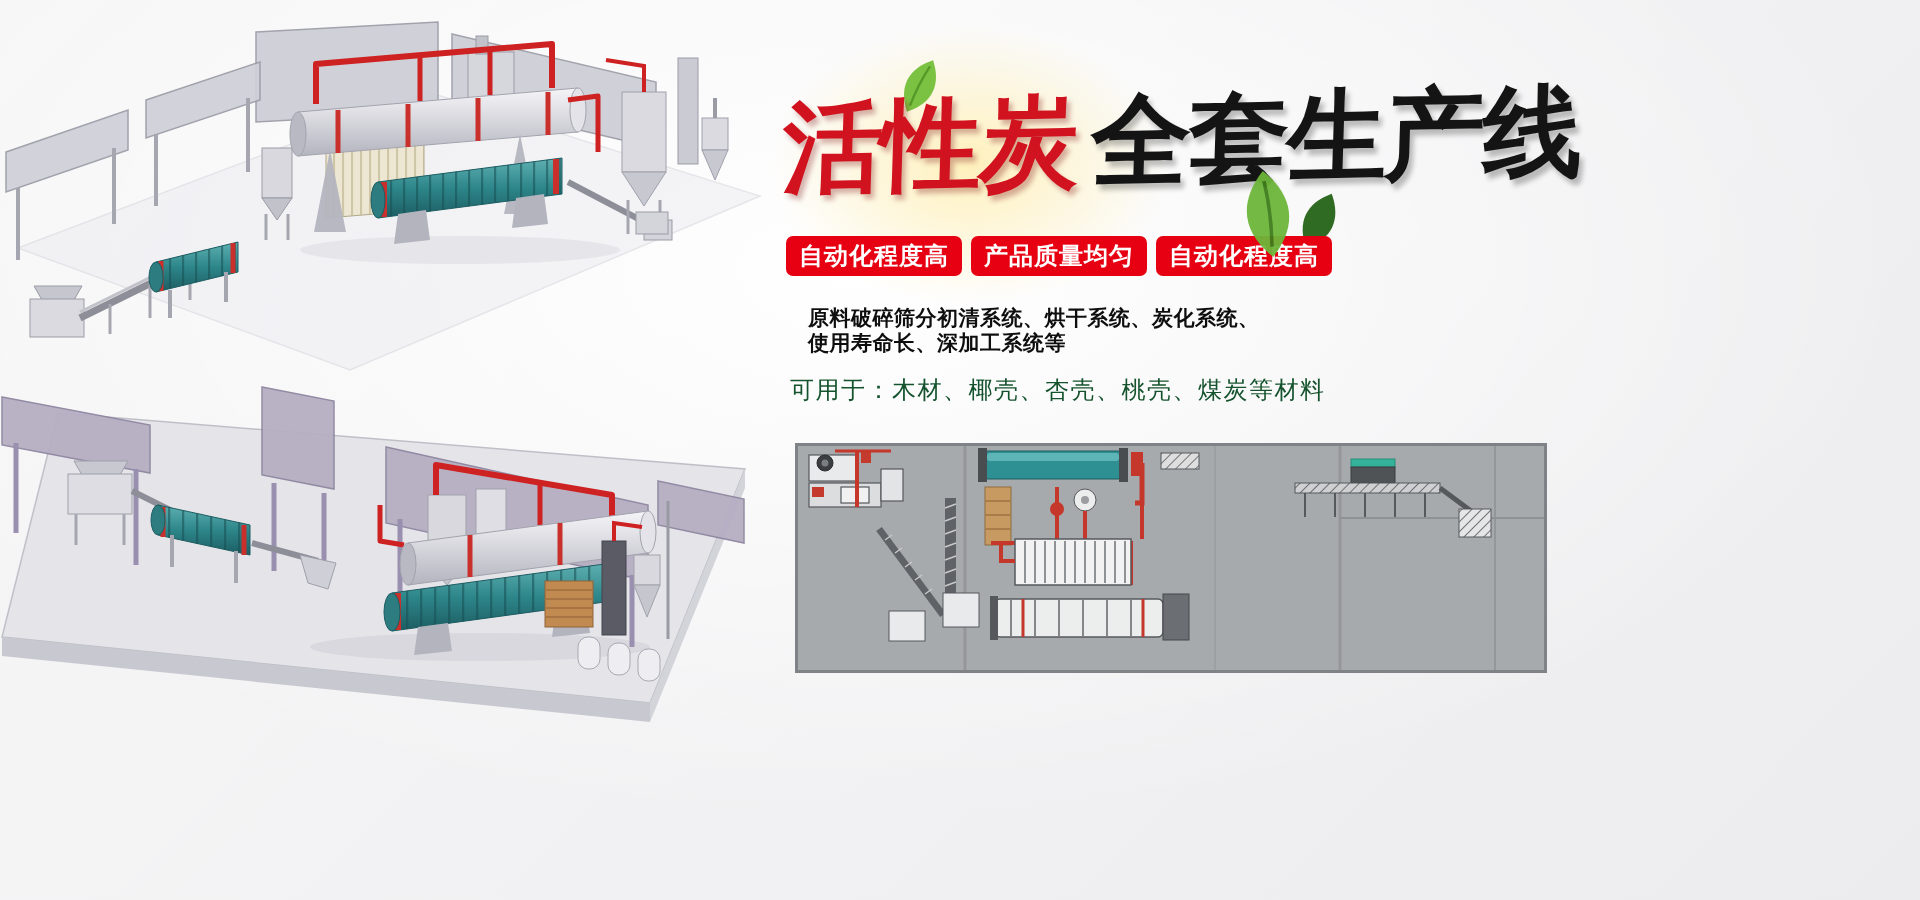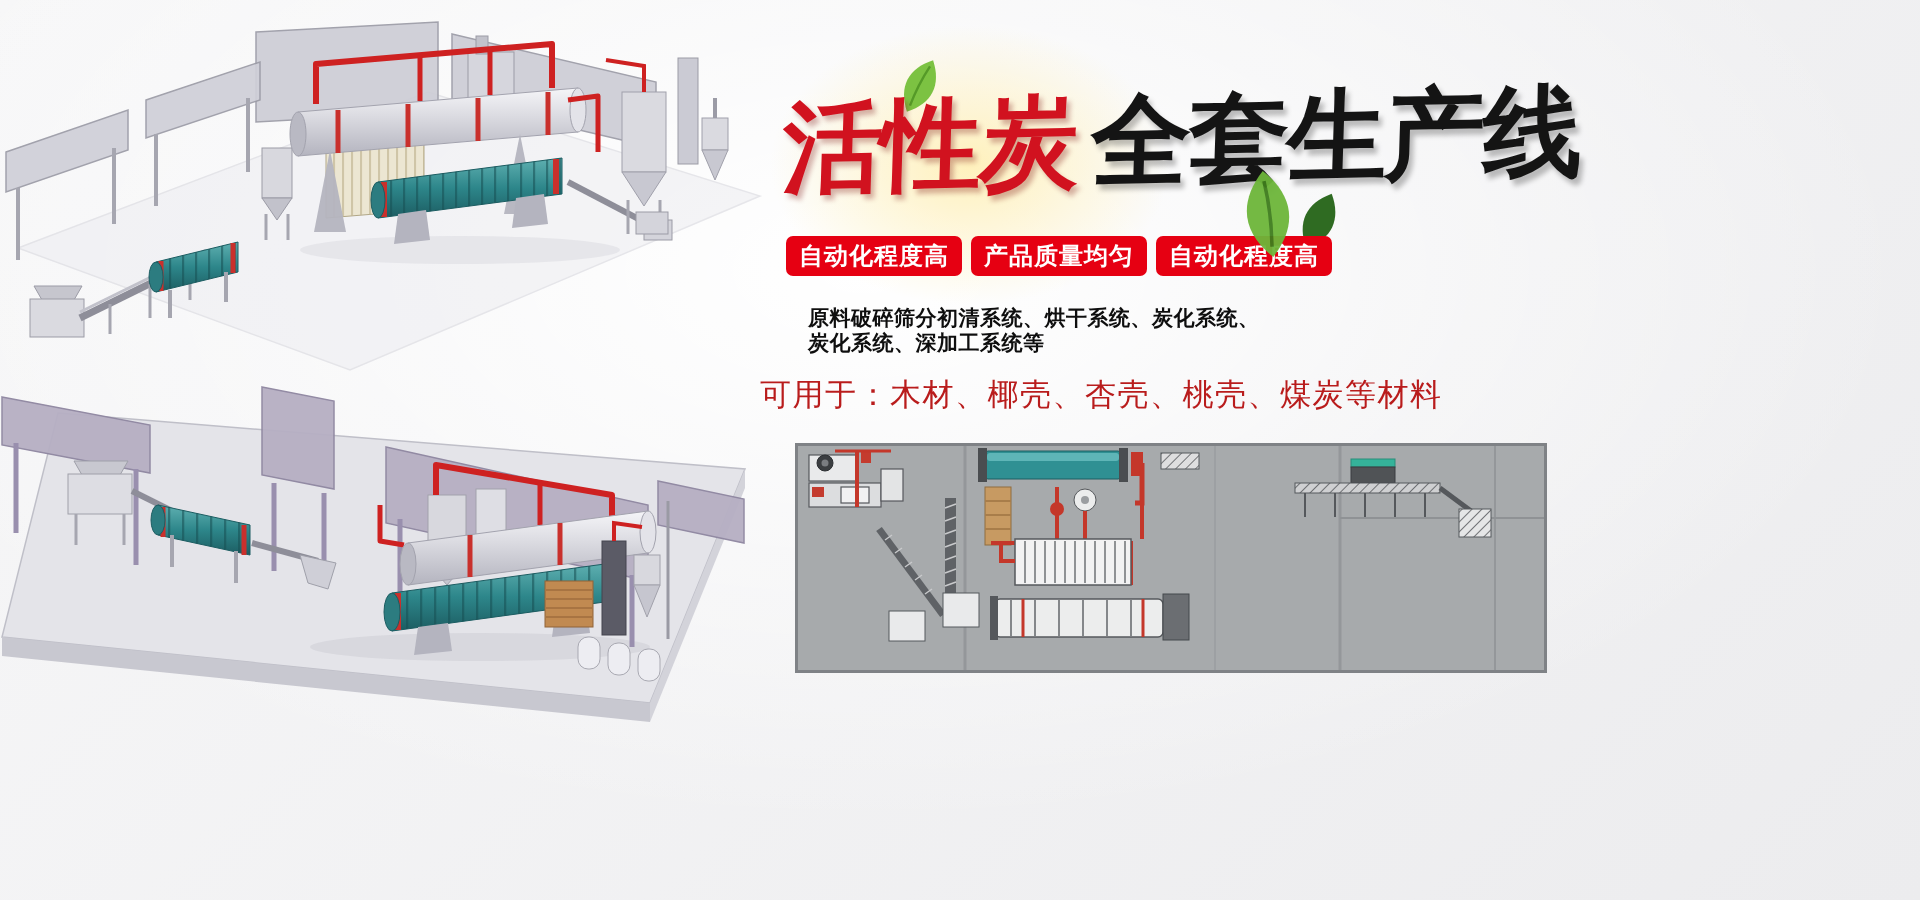--- a/index.html
+++ b/index.html
@@ -33,22 +33,22 @@
   .badges { position: absolute; left: 786px; top: 236px; display: flex; gap: 9px; z-index: 3; }
   .badge {
     background: var(--badge-red, #e60012); color: #ffffff; font-weight: 700; font-size: 24px;
     padding: 8px 13px; border-radius: 7px; letter-spacing: 1px; line-height: 1;
   }
   .desc {
     position: absolute; left: 790px; top: 305px; z-index: 3;
     font-size: 21px; font-weight: 800; color: #0e0e0e; line-height: 1.2; letter-spacing: .5px; margin-left: 18px;
   }
   .materials {
-    position: absolute; left: 760px; top: 374px; z-index: 3;
-    font-size: 31px; font-weight: 400; color: #b91c1c; letter-spacing: 1.5px;
+    position: absolute; left: 790px; top: 374px; z-index: 3;
+    font-size: 24px; font-weight: 400; color: #14532d; letter-spacing: 1.5px;
   }
   .layout-diagram { position: absolute; left: 795px; top: 443px; width: 752px; height: 230px; }
 </style>
 </head>
 <body>
 
 <svg class="render-top" viewBox="0 0 780 380" xmlns="http://www.w3.org/2000/svg">
   <defs>
     <linearGradient id="cylA" x1="0" y1="0" x2="0" y2="1">
       <stop offset="0" stop-color="#f5f5f8"></stop>
@@ -321,21 +321,21 @@
 </svg>
 
 <div class="badges">
   <span class="badge">自动化程度高</span>
   <span class="badge">产品质量均匀</span>
   <span class="badge">自动化程度高</span>
 </div>
 
 <div class="desc">
   <div>原料破碎筛分初清系统、烘干系统、炭化系统、</div>
-  <div>炭化系统、深加工系统等</div>
+  <div>使用寿命长、深加工系统等</div>
 </div>
 
 <div class="materials">可用于：木材、椰壳、杏壳、桃壳、煤炭等材料</div>
 
 <svg class="layout-diagram" viewBox="0 0 752 230" xmlns="http://www.w3.org/2000/svg">
   <defs>
     <pattern id="hatchC" width="7" height="7" patternUnits="userSpaceOnUse" patternTransform="rotate(45)">
       <line x1="0" y1="0" x2="0" y2="7" stroke="#55585c" stroke-width="1.6"></line>
     </pattern>
   </defs>

